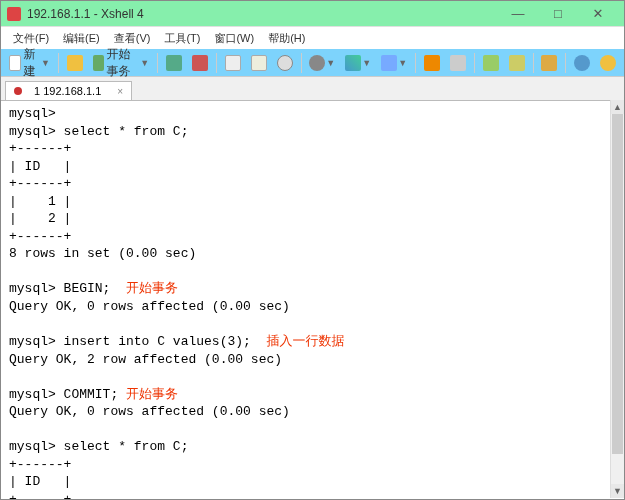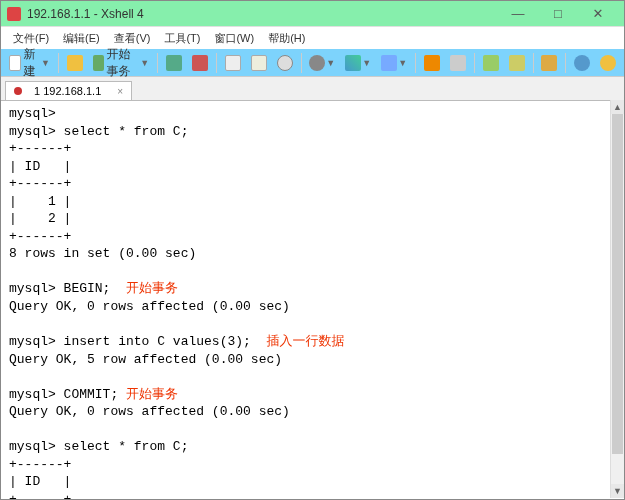--- a/index.html
+++ b/index.html
@@ -135,21 +135,21 @@
 <span>+------+</span>
 <span>|    1 |</span>
 <span>|    2 |</span>
 <span>+------+</span>
 <span>8 rows in set (0.00 sec)</span>
 <span></span>
 <span>mysql&gt; BEGIN;  </span><span class="ann">开始事务</span>
 <span>Query OK, 0 rows affected (0.00 sec)</span>
 <span></span>
 <span>mysql&gt; insert into C values(3);  </span><span class="ann">插入一行数据</span>
-<span>Query OK, 5 row affected (0.00 sec)</span>
+<span>Query OK, 2 row affected (0.00 sec)</span>
 <span></span>
 <span>mysql&gt; COMMIT; </span><span class="ann">开始事务</span>
 <span>Query OK, 0 rows affected (0.00 sec)</span>
 <span></span>
 <span>mysql&gt; select * from C;</span>
 <span>+------+</span>
 <span>| ID   |</span>
 <span>+------+</span>
 
 

